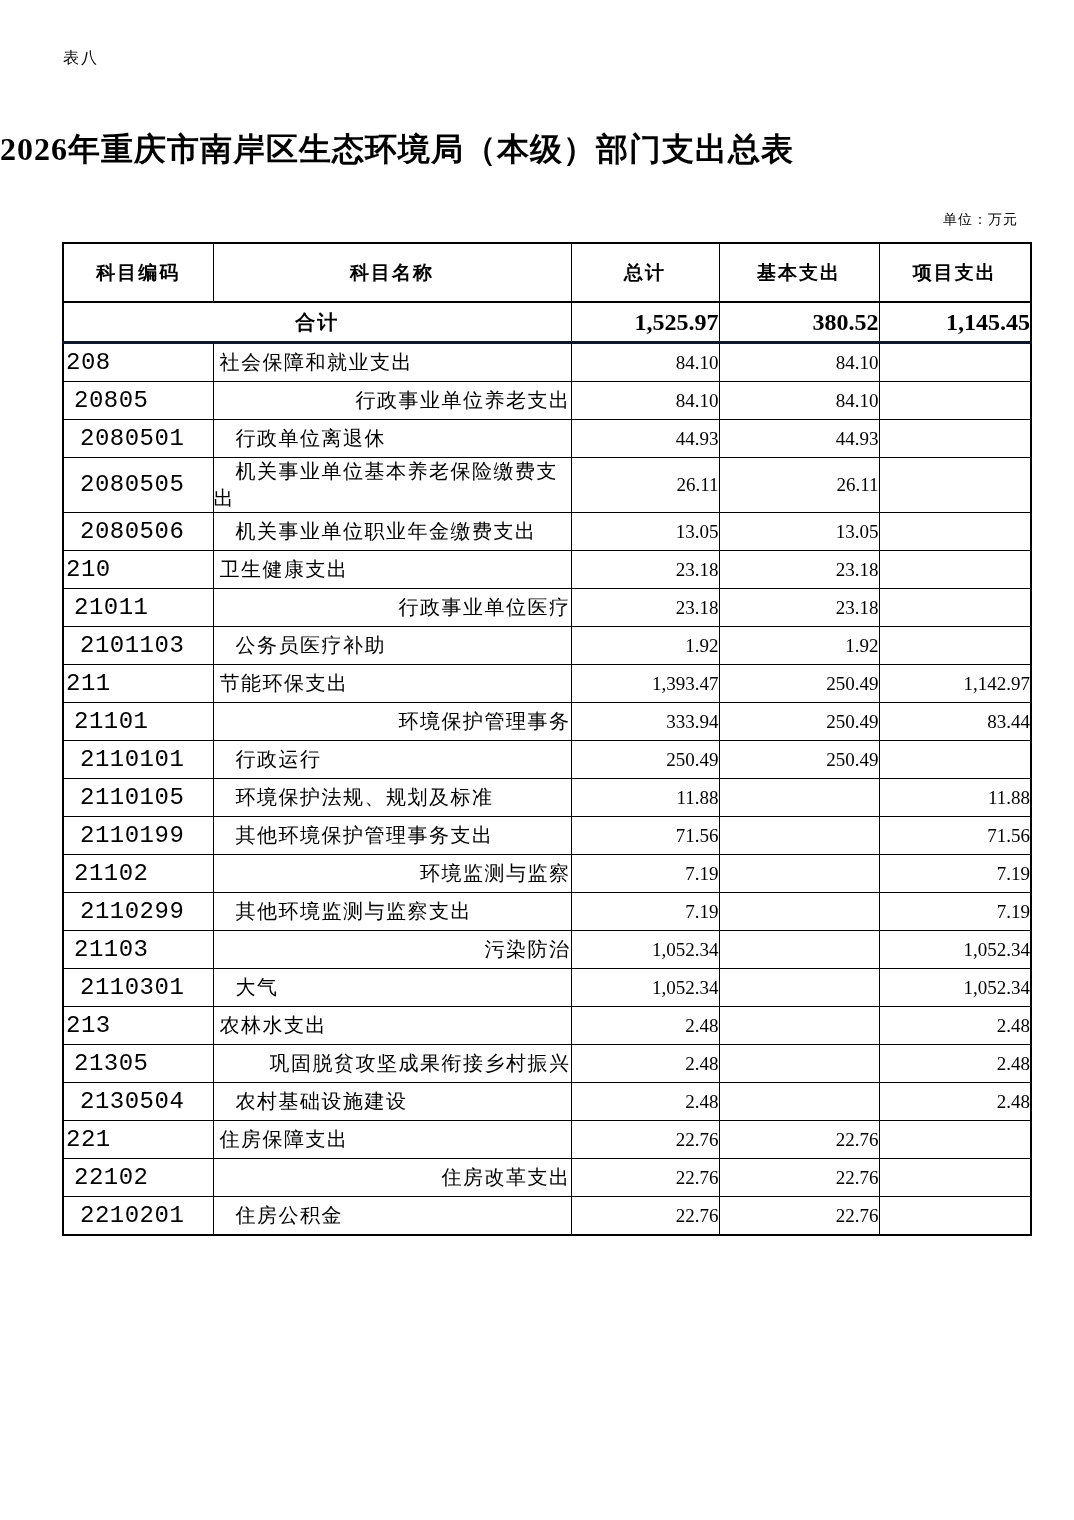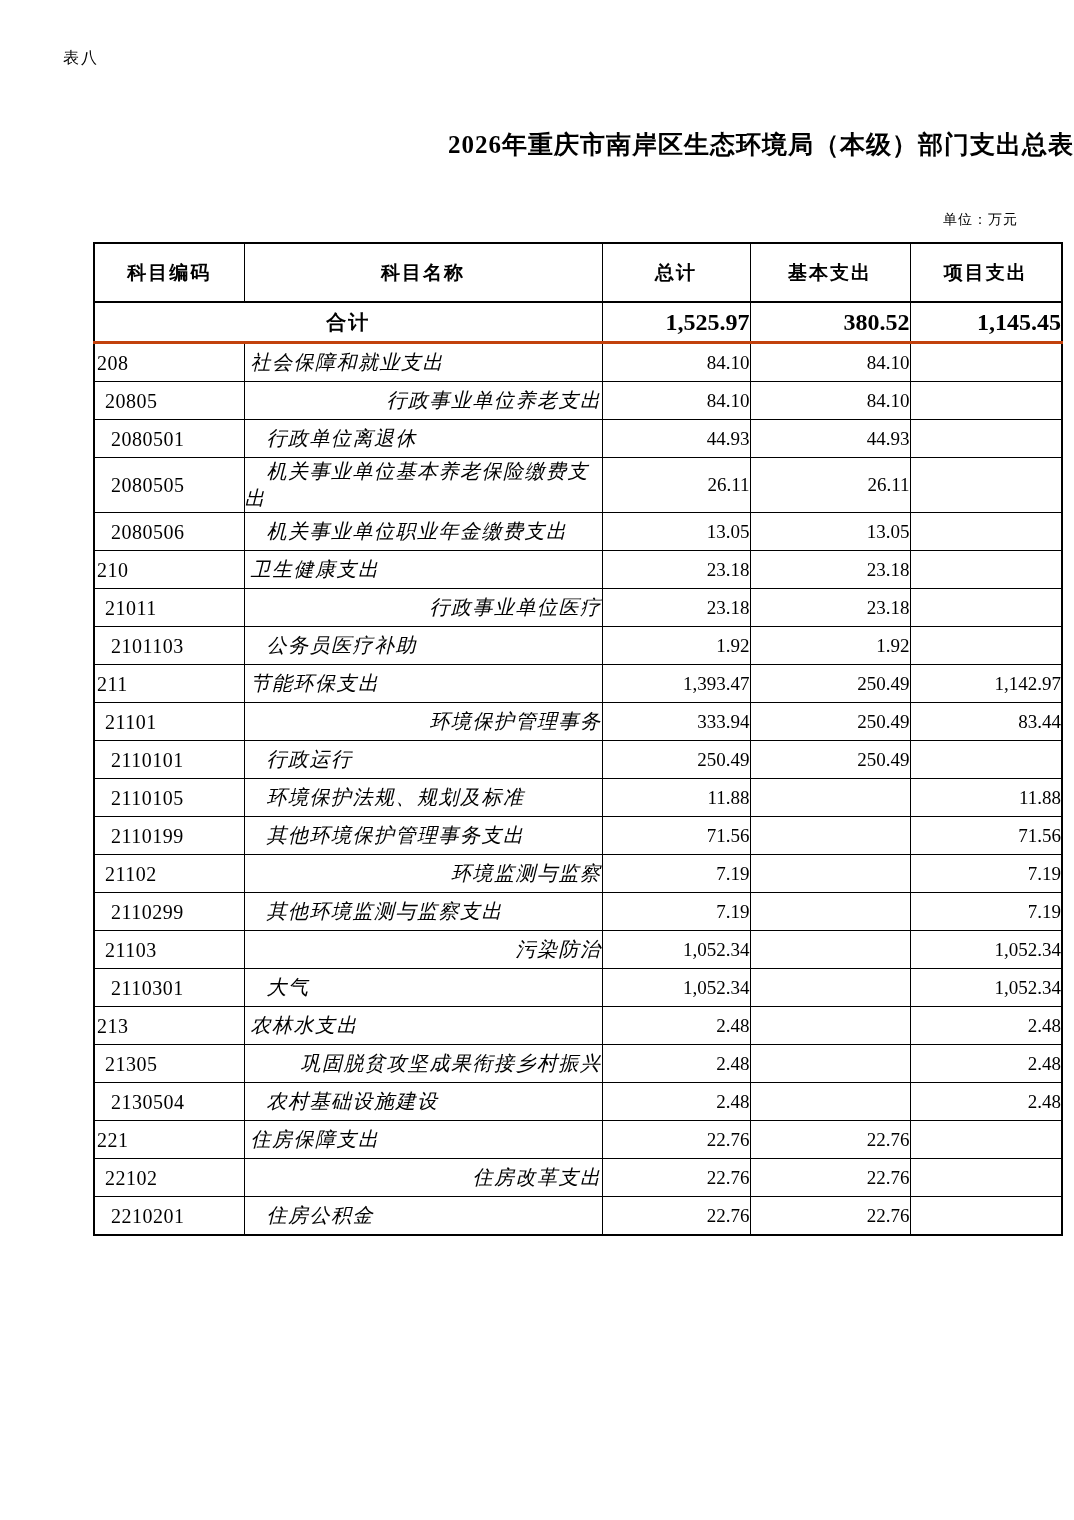--- a/index.html
+++ b/index.html
@@ -17,86 +17,85 @@
     left: 63px;
     top: 48px;
     font-size: 16px;
     letter-spacing: 2px;
   }
   .doc-title {
     position: absolute;
     left: 0;
     top: 128px;
     width: 100%;
-    text-align: right;
-    font-size: 25px;
+    text-align: left;
+    font-size: 32px;
     font-weight: bold;
     letter-spacing: 1px;
   }
   .unit-note {
     position: absolute;
     right: 56px;
     top: 211px;
     font-size: 14px;
     letter-spacing: 1px;
   }
   table.budget {
     position: absolute;
     left: 62px;
     top: 242px;
     width: 968px;
     border-collapse: collapse;
     table-layout: fixed;
     border: 2px solid #000;
-    margin-left: 31px;
   }
   table.budget th, table.budget td {
     border: 1px solid #000;
     padding: 0;
     vertical-align: middle;
     overflow: hidden;
   }
   table.budget th {
     height: 57px;
     font-family: "Liberation Sans", "DejaVu Sans", sans-serif;
     font-weight: bold;
     font-size: 19px;
     letter-spacing: 2px;
     text-align: center;
     border-bottom: 2px solid #000;
   }
   tr.total-row td {
     height: 38px;
-    border-bottom: 3px solid #c2410c;
+    border-bottom: 3px solid #0f172a;
   }
   tr.total-row .total-label {
     font-size: 20px;
     font-weight: bold;
     text-align: center;
     letter-spacing: 2px;
   }
   tr.total-row .num { font-weight: bold; font-size: 24px; }
   tr.data-row td { height: 37px; }
   td.code {
-    font-size: 20px;
+    font-size: 24px;
     letter-spacing: 0.5px;
     text-align: left;
     line-height: 24px;
+    font-family: Liberation Mono, monospace;
   }
   td.code.lv1 { text-indent: 2px; }
   td.code.lv2 { text-indent: 10px; }
   td.code.lv3 { text-indent: 16px; }
   td.name {
     font-size: 20px;
     letter-spacing: 1.5px;
     text-align: left;
     line-height: 27px;
     padding-left: 2px;
     padding-right: 2px;
-    font-style: italic;
   }
   td.name.nlv1 { text-indent: 6px; }
   td.name.nlv2 { text-indent: 14px; text-align: right; }
   td.name.nlv3 { text-indent: 22px; }
   td.num {
     font-size: 19px;
     text-align: right;
   }
   td.col-total   { padding-right: 3px; }
   td.col-basic   { padding-right: 5px; }

